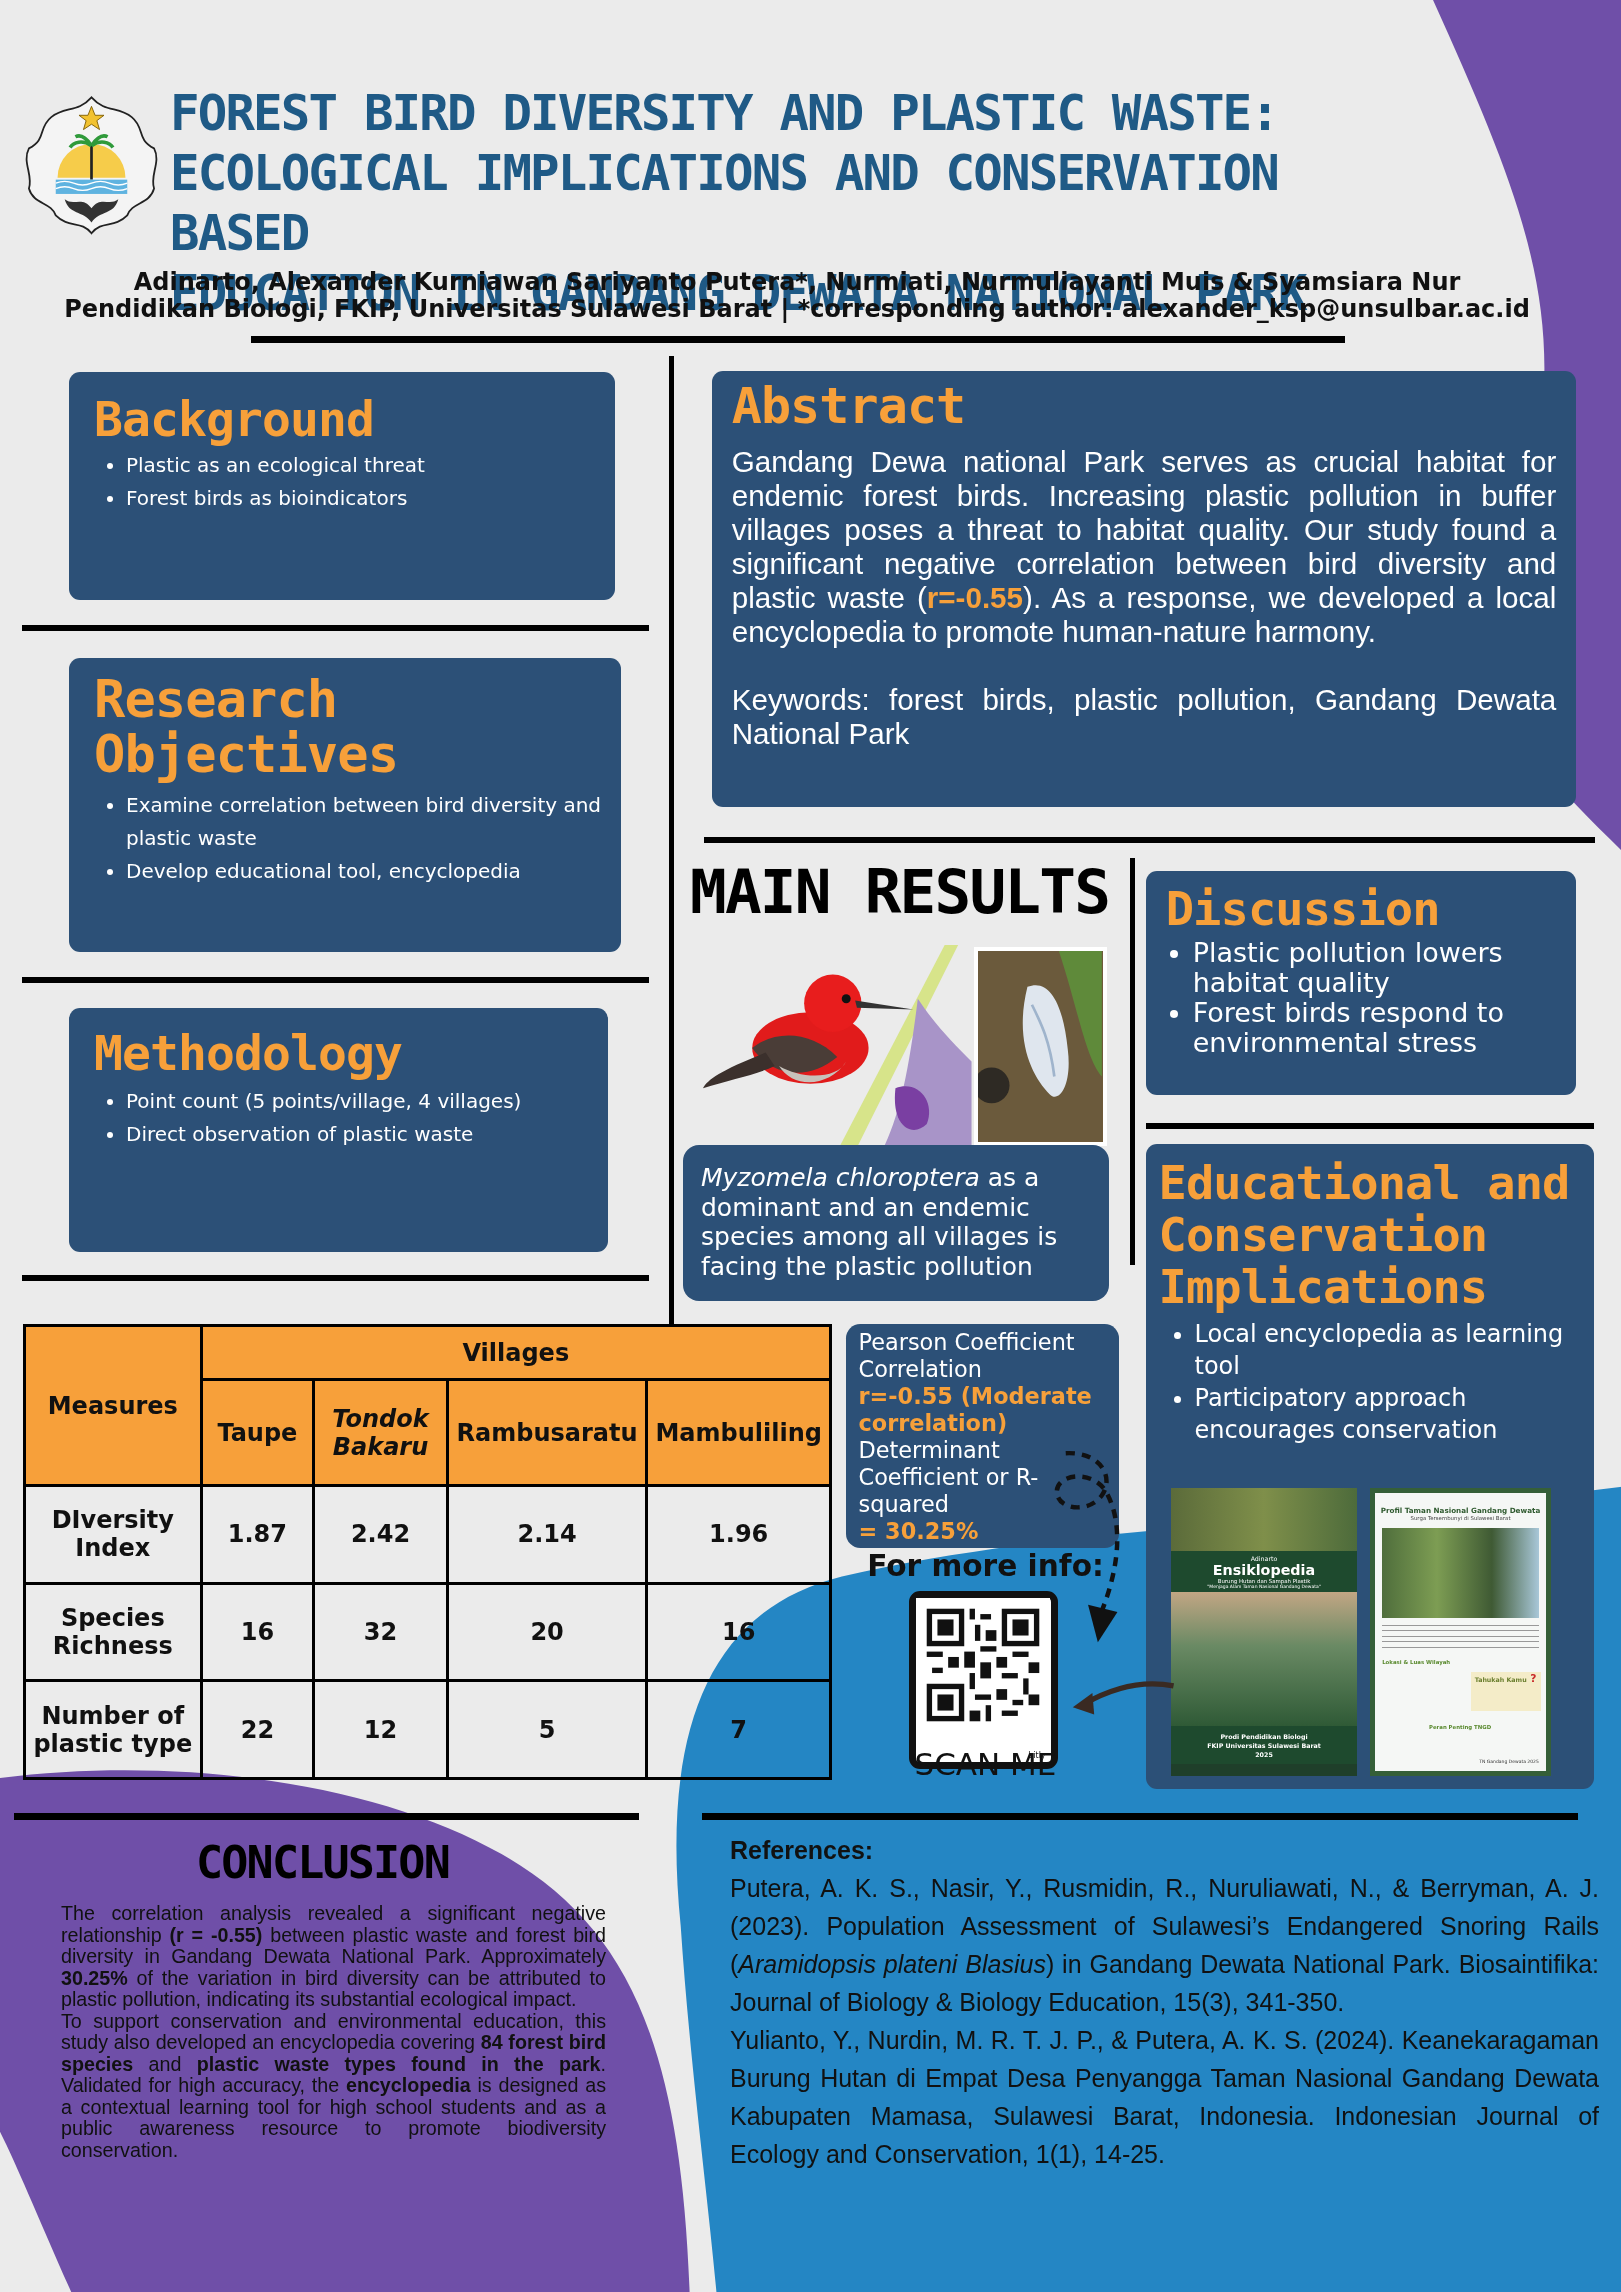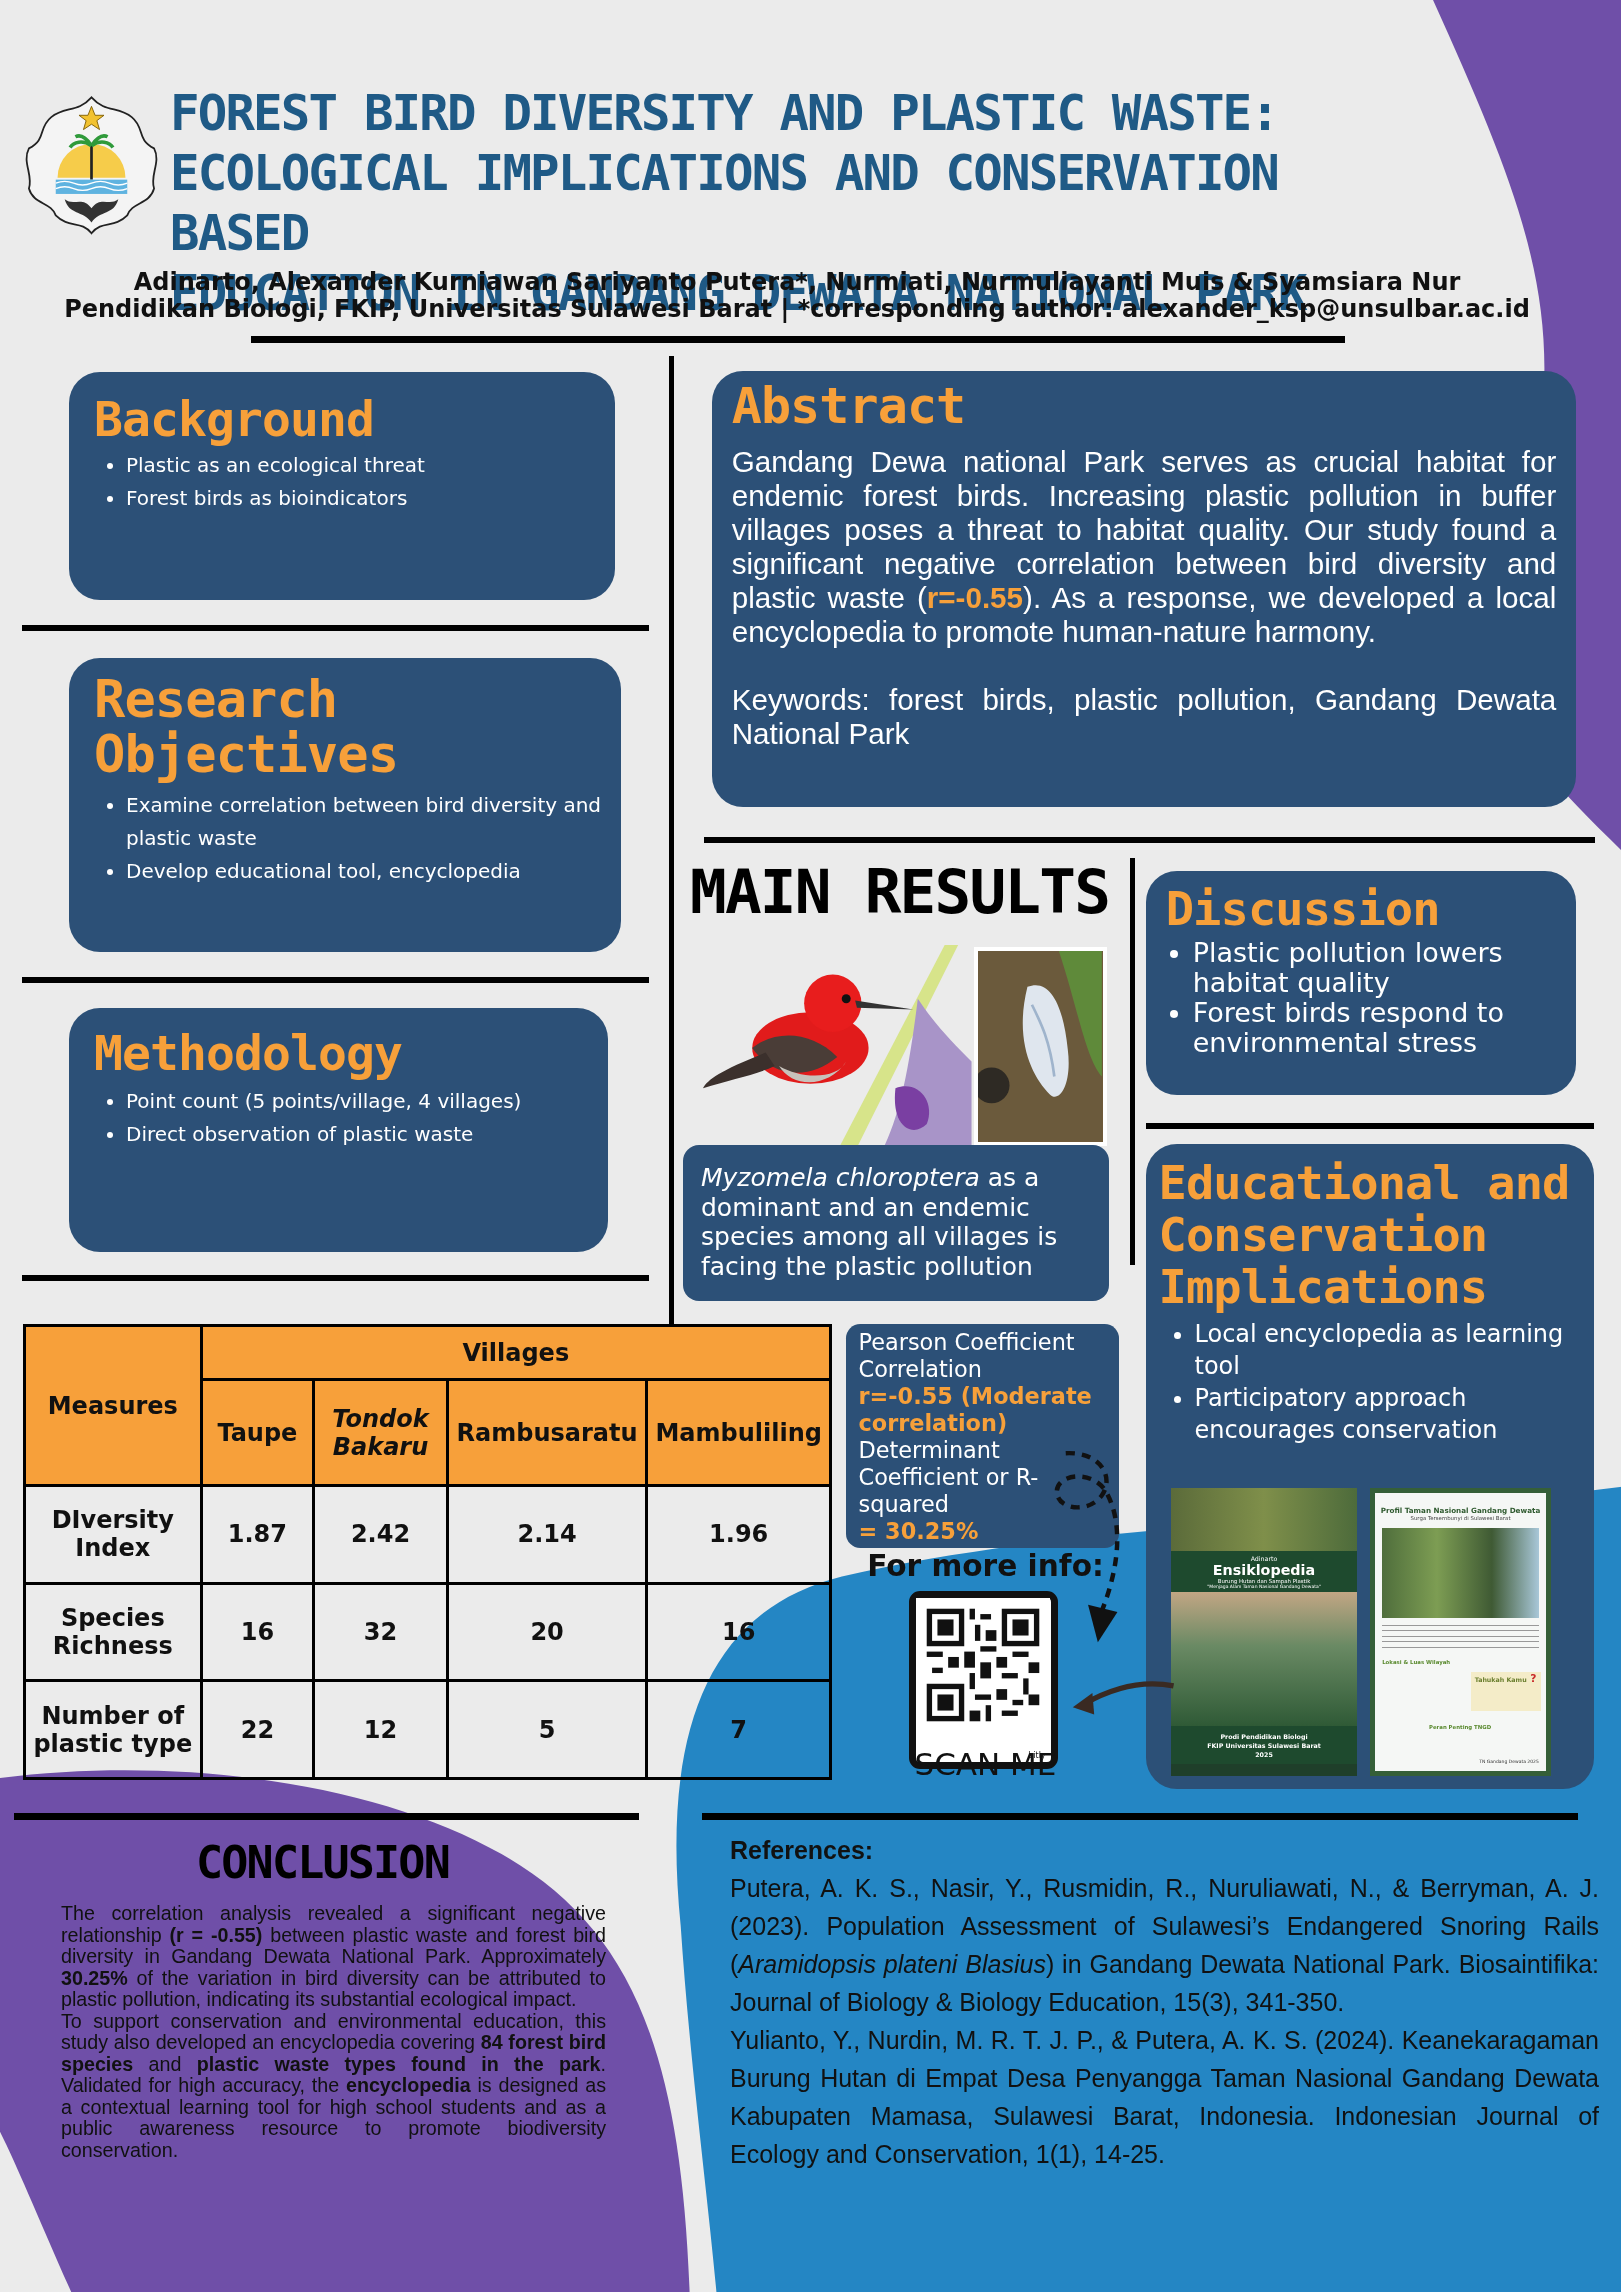--- a/index.html
+++ b/index.html
@@ -1,19 +1,19 @@
 <!DOCTYPE html>
 <html style="font-size:14.3px"><head>
 <meta charset="utf-8">
 <style>
   html, body { margin:0; padding:0; }
   body { width:1622px; height:2293px; position:relative; overflow:hidden; background:#ebebeb; font-family:"DejaVu Sans", sans-serif; }
   .abs { position:absolute; }
   .bg-shape { position:absolute; pointer-events:none; }
-  .card { position:absolute; background:#2c5077; border-radius:31px; color:#fff; box-sizing:border-box; }
+  .card { position:absolute; background:#2c5077; border-radius:11px; color:#fff; box-sizing:border-box; }
   .heading { font-family:"DejaVu Sans Mono", monospace; font-weight:bold; color:#f7a03a; letter-spacing:-0.9px; line-height:1.05; }
   .bullets { margin:0; padding:0 0 0 32px; font-family:"DejaVu Sans", sans-serif; font-size:20px; line-height:33px; }
   .bullets li { margin:0; }
   .rule { position:absolute; background:#000; }
   .title { font-family:"DejaVu Sans Mono", monospace; font-weight:bold; color:#1f5a86; text-align:left; font-size:49px; line-height:60px; letter-spacing:-1.8px; }
   .authors { font-family:"DejaVu Sans", sans-serif; font-weight:bold; font-size:24px; line-height:27px; text-align:center; color:#111; }
   .orange { color:#f7a03a; font-weight:bold; }
   table.results { border-collapse:collapse; position:absolute; left:23px; top:1324px; width:809px; height:456px; font-family:"DejaVu Sans", sans-serif; font-weight:bold; font-size:24px; text-align:center; }
   table.results td, table.results th { border:3.6px solid #000; padding:1.8px; }
   table.results th { background:#f7a03a; color:#111; }

